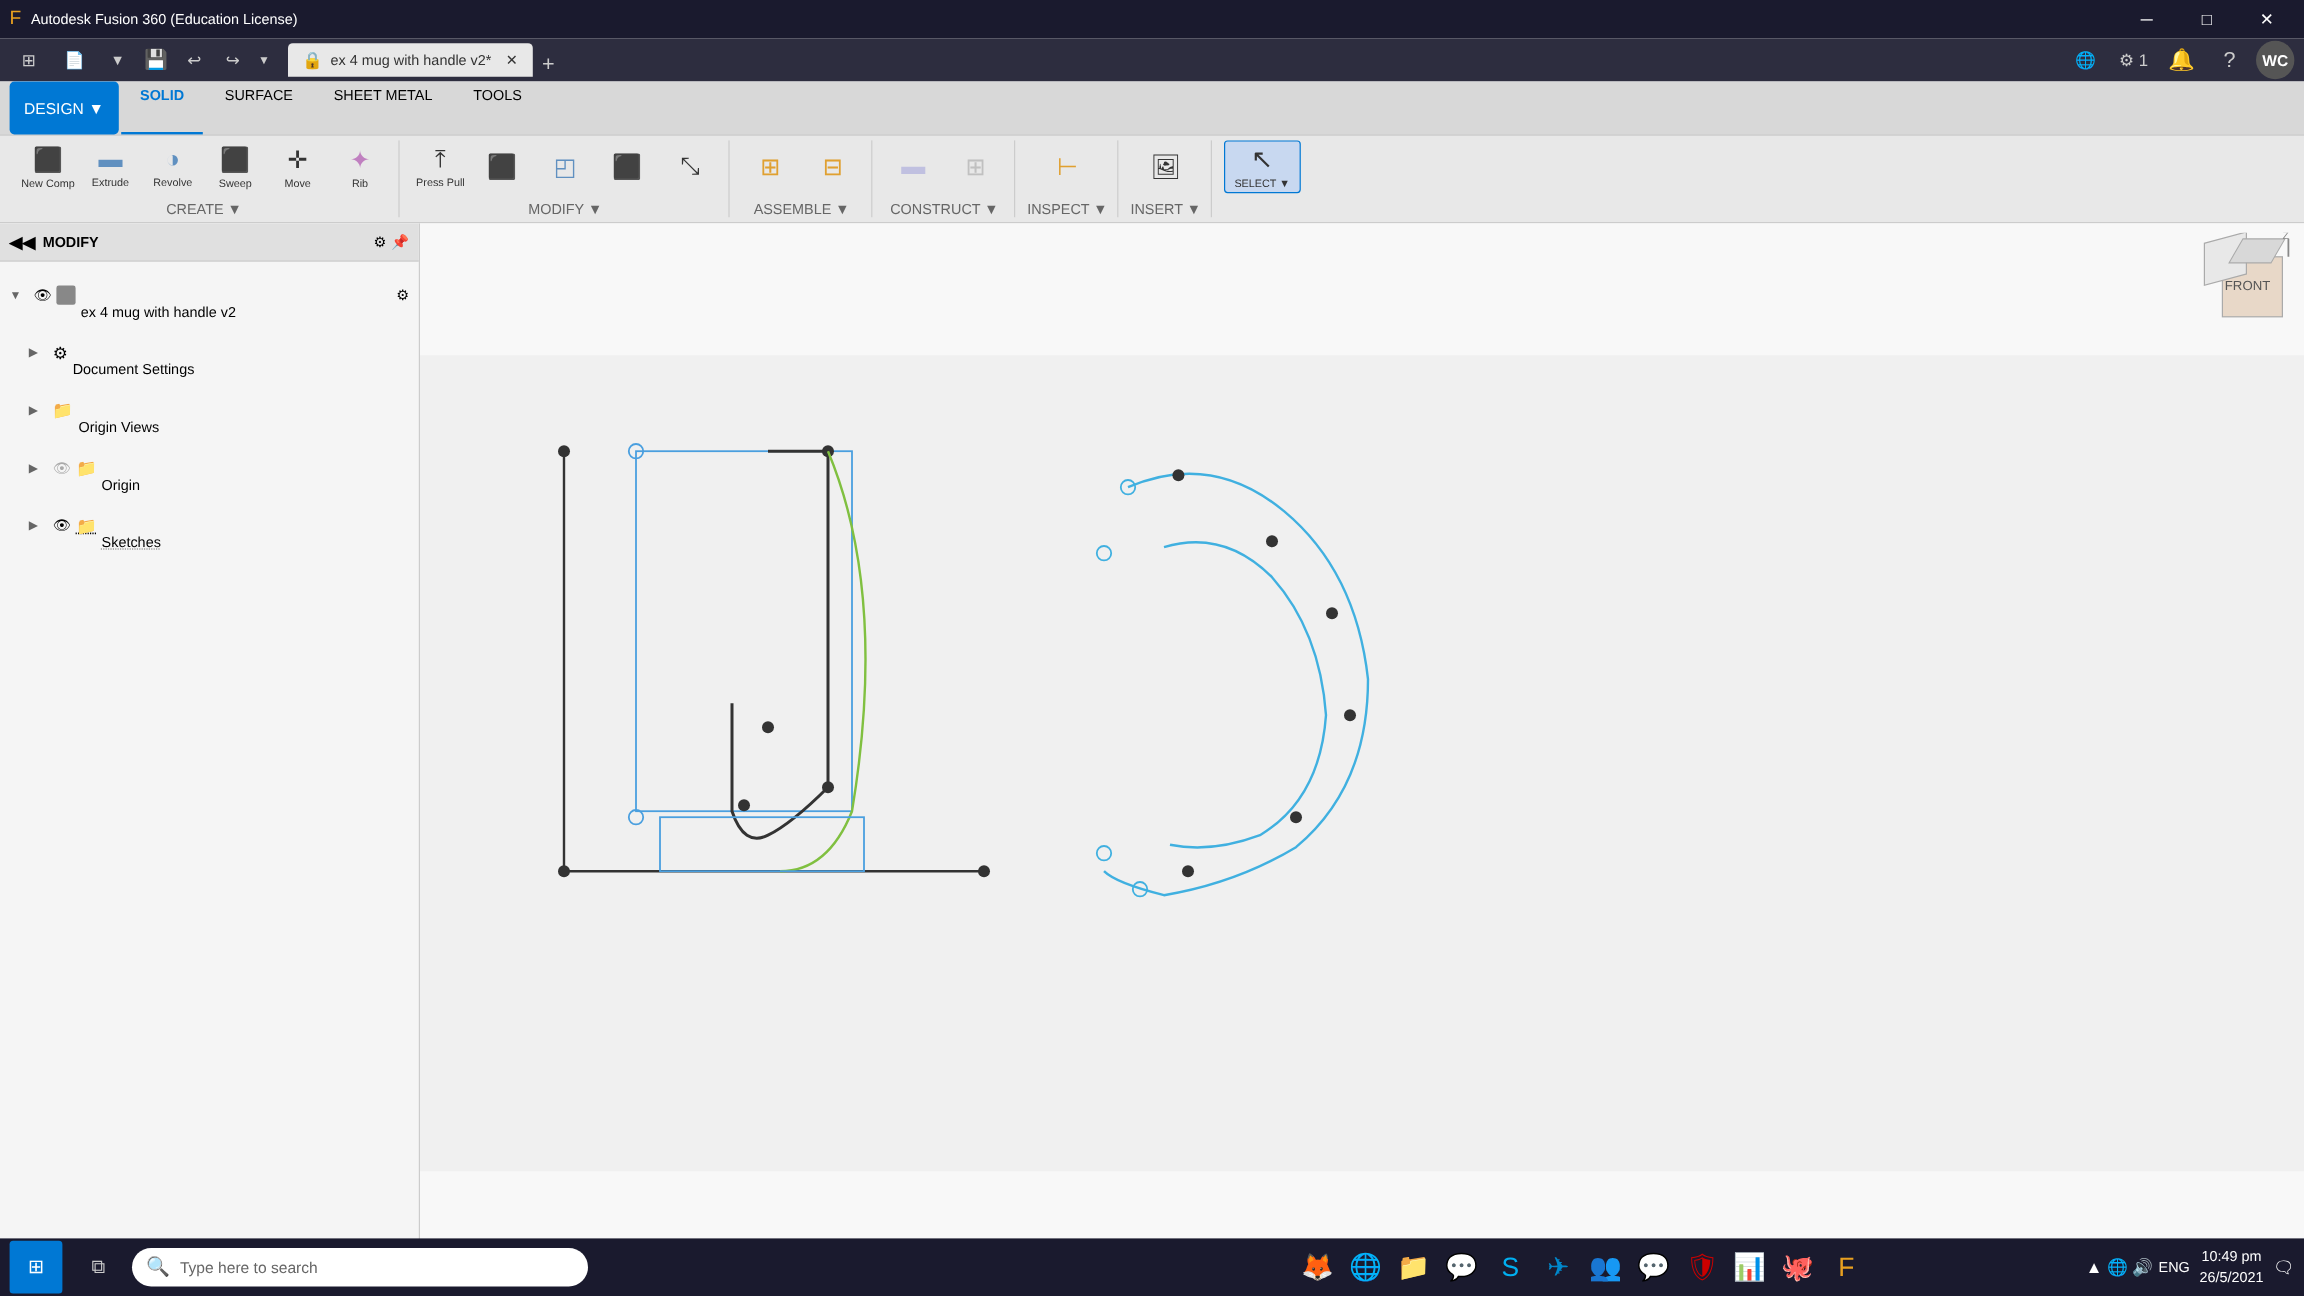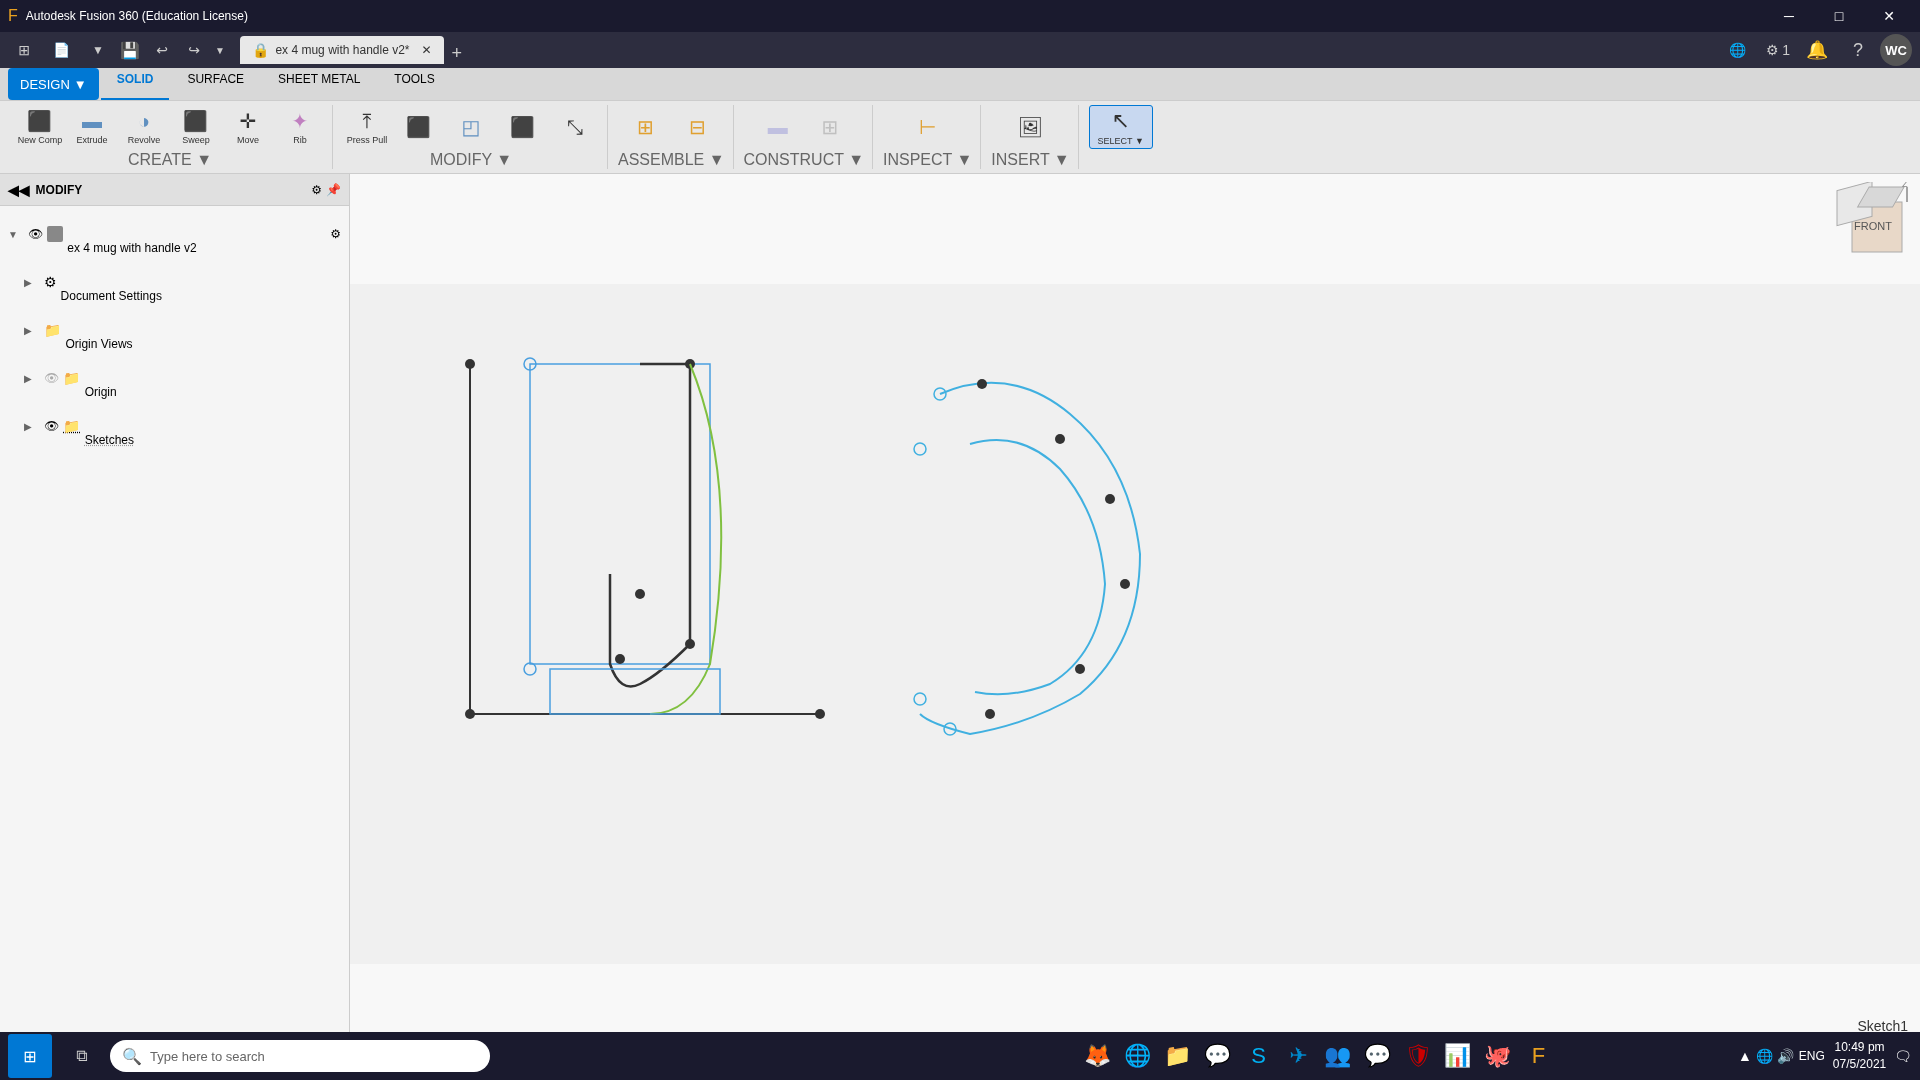--- a/index.html
+++ b/index.html
@@ -73,21 +73,21 @@
     .ribbon-group {
       display: flex;
       flex-direction: column;
       align-items: center;
       border-right: 1px solid #ccc;
       padding: 0 8px;
       height: 64px;
       justify-content: space-between;
     }
     .ribbon-group-items { display: flex; gap: 4px; align-items: center; }
-    .ribbon-group-label { font-size: 16px; color: #666; }
+    .ribbon-group-label { font-size: 12px; color: #666; }
     .ribbon-btn {
       width: 48px;
       height: 44px;
       display: flex;
       flex-direction: column;
       align-items: center;
       justify-content: center;
       gap: 2px;
       cursor: pointer;
       border-radius: 3px;
@@ -251,21 +251,21 @@
     .design-btn {
       background: #0078d4;
       color: white;
       border-radius: 4px;
       padding: 4px 12px;
       font-size: 13px;
       cursor: pointer;
       display: flex;
       align-items: center;
       gap: 4px;
-      height: 32px;
+      height: 44px;
     }
 
     
     .top-right-icons {
       display: flex;
       align-items: center;
       gap: 4px;
     }
     .header-icon {
       width: 36px;
@@ -625,17 +625,17 @@
   </div>
   <div id="taskbar-right">
     <div class="sys-tray">
       <span style="cursor:pointer;font-size:14px;">▲</span>
       <span style="cursor:pointer;font-size:14px;">🌐</span>
       <span style="cursor:pointer;font-size:14px;">🔊</span>
       <span style="font-size:12px;cursor:pointer;">ENG</span>
     </div>
     <div class="clock">
       <div>10:49 pm</div>
-      <div>07/5/2021</div>
+      <div>26/5/2021</div>
     </div>
     <div style="font-size:14px;cursor:pointer;color:white;">🗨</div>
   </div>
 </div>
 
 </body></html>

